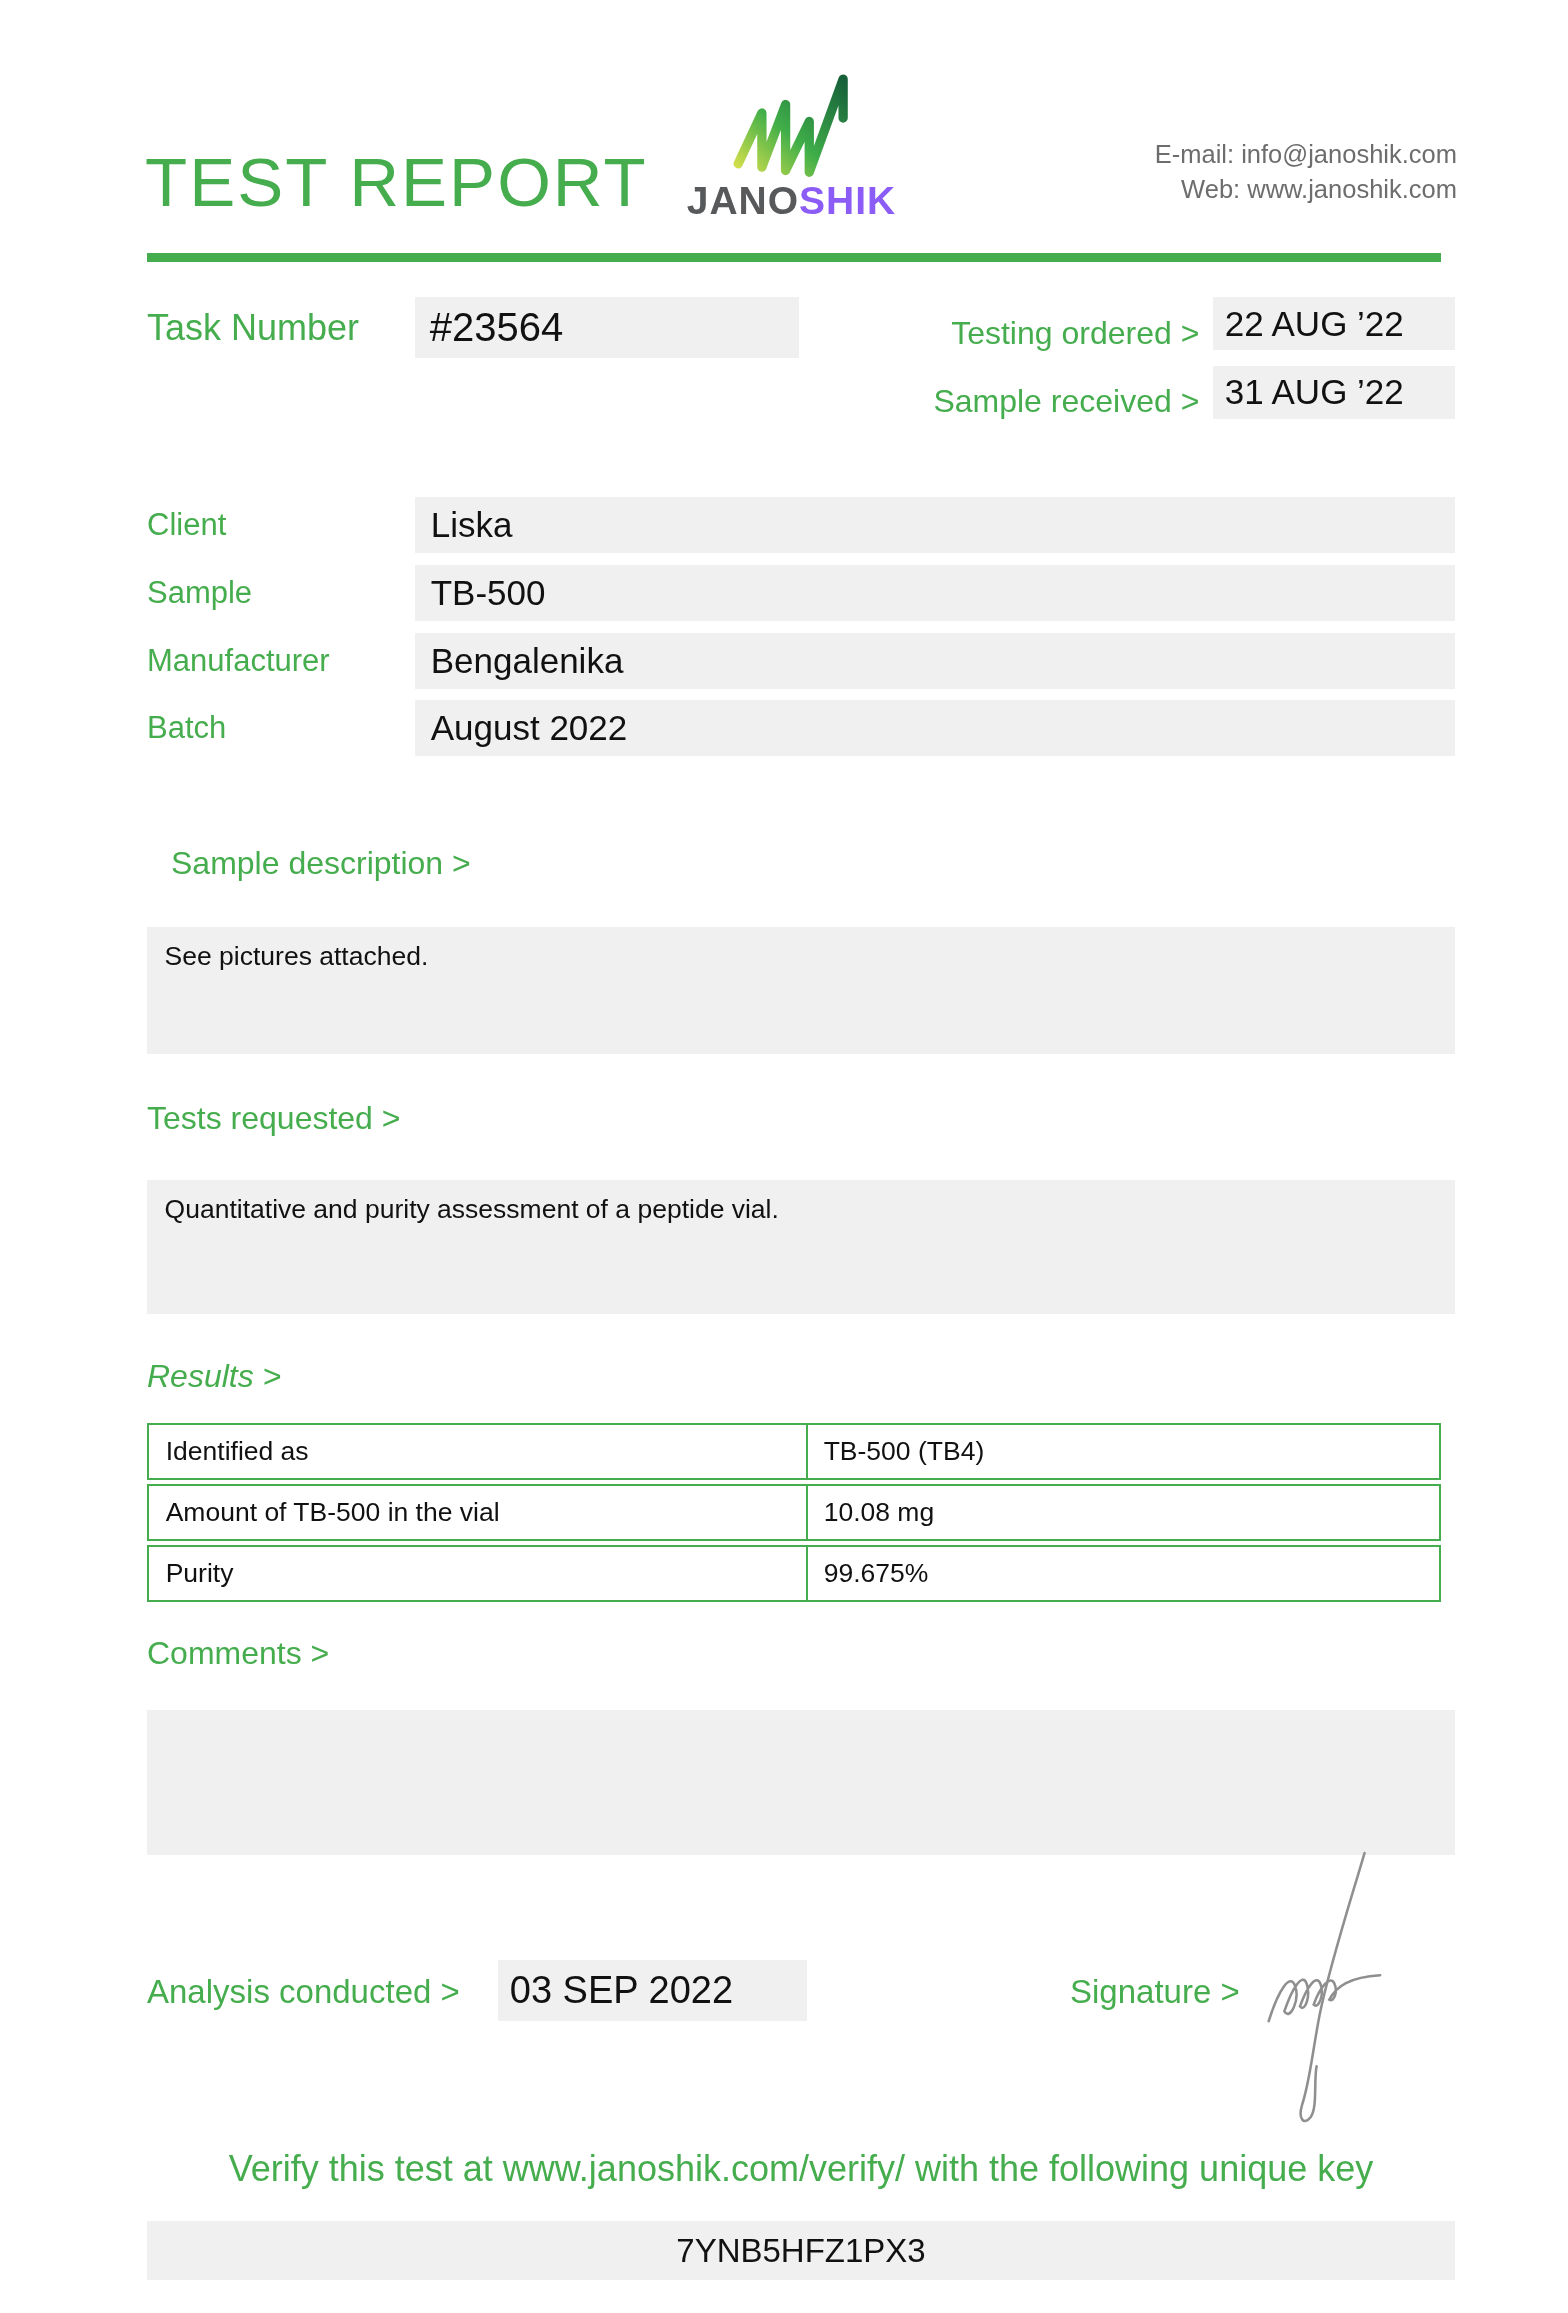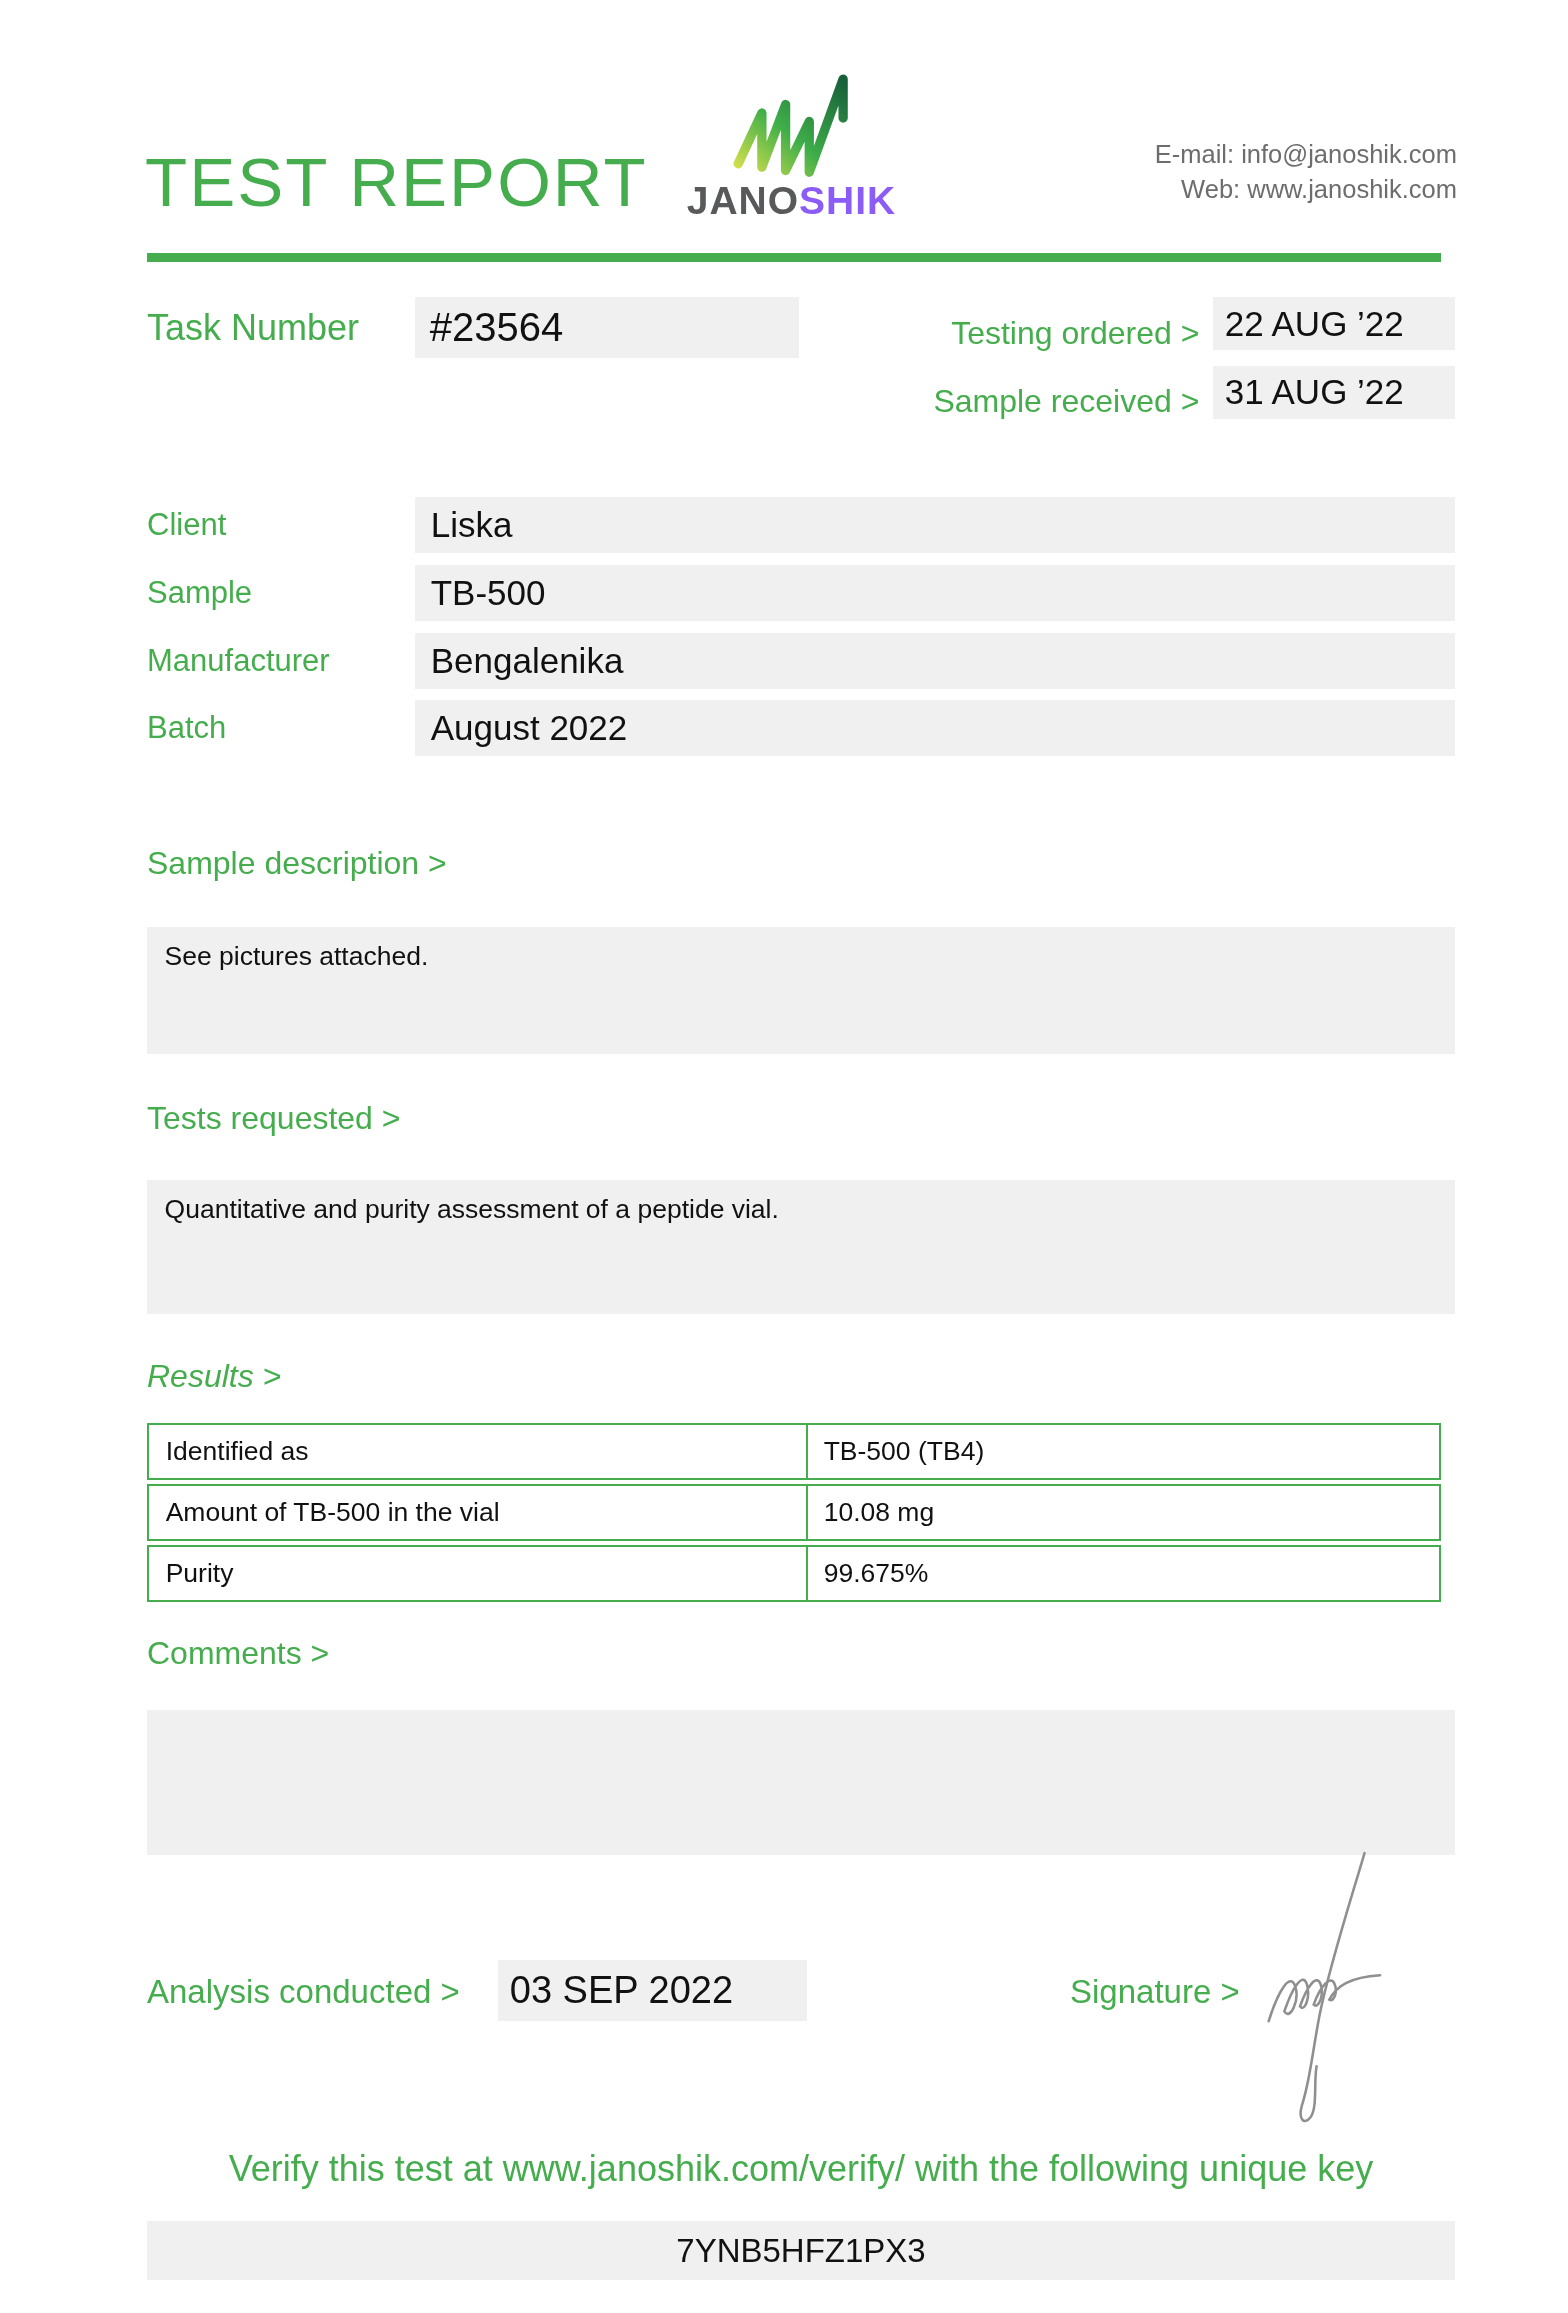--- a/index.html
+++ b/index.html
@@ -122,21 +122,21 @@
     <div class="irow">
       <div class="ilabel">Manufacturer</div>
       <div class="ivalue gbox">Bengalenika</div>
     </div>
     <div class="irow">
       <div class="ilabel">Batch</div>
       <div class="ivalue gbox">August 2022</div>
     </div>
   </div>
 
-  <div class="sec-label" style="top:845px;">Sample description &gt;</div>
+  <div class="sec-label" style="top:845px;margin-left:24px;">Sample description &gt;</div>
   <div class="sec-box gbox" style="top:927px; height:127px;">See pictures attached.</div>
 
   <div class="sec-label" style="top:1100px;">Tests requested &gt;</div>
   <div class="sec-box gbox" style="top:1180px; height:134px;">Quantitative and purity assessment of a peptide vial.</div>
 
   <div class="sec-label" style="top:1358px;font-style:italic;">Results &gt;</div>
   <div class="rtable">
     <div class="rrow">
       <div class="rcell-name">Identified as</div>
       <div class="rcell-value">TB-500 (TB4)</div>

